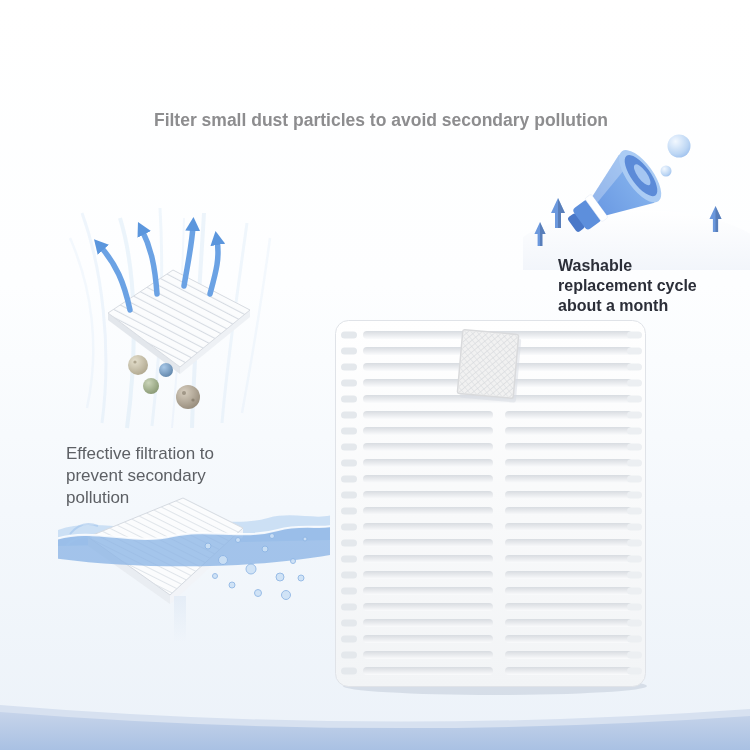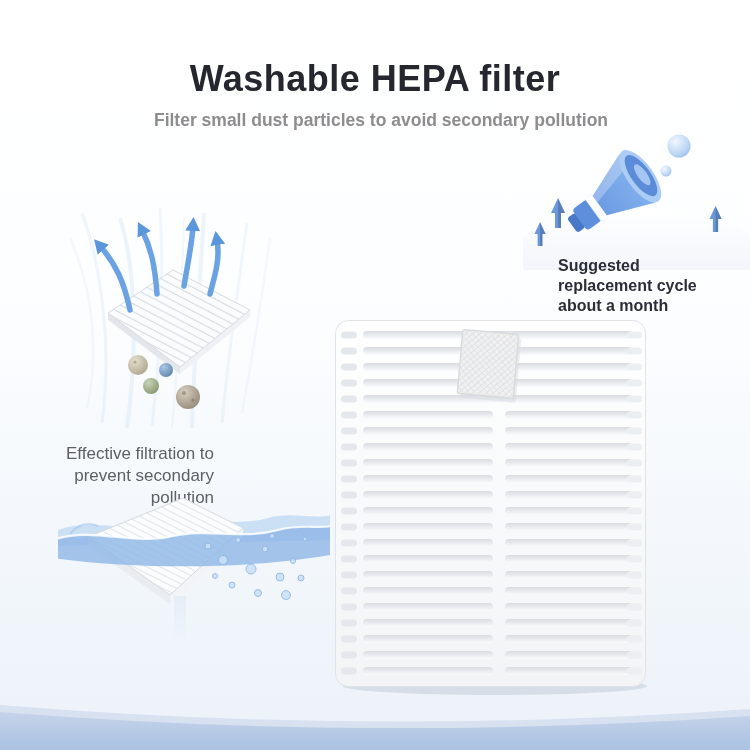--- a/index.html
+++ b/index.html
@@ -20,21 +20,21 @@
     color:var(--subtitle-text,#8d8d8f);
     margin-left:12px;
   }
   .callout-text{
     left:558px;top:240px;width:190px;
     font-size:16px;font-weight:700;line-height:20px;
     color:var(--callout-text,#2b2e38);white-space:pre-line;
   }
   .caption{
     font-size:17px;font-weight:400;line-height:22px;
-    color:var(--caption-text,#5d6065);white-space:pre-line;text-align:right;
+    color:var(--caption-text,#5d6065);white-space:pre-line;
   }
   .caption-1{left:66px;top:426px;}
   .caption-2{left:40px;top:630px;}
   svg{display:block;}
 </style>
 </head>
 <body>
 
 <div class="canvas">
 
@@ -42,21 +42,20 @@
     <defs>
       <linearGradient id="bandG" x1="0" y1="0" x2="0" y2="1">
         <stop offset="0" stop-color="#c6d4ea"></stop>
           <stop offset="1" stop-color="#a9c1e3"></stop>
       </linearGradient>
     </defs>
     <path d="M0,15 Q375,46 750,19 L750,60 L0,60 Z" fill="#d7e1f0"></path>
     <path d="M0,22 Q375,52 750,26 L750,60 L0,60 Z" fill="url(#bandG)"></path>
   </svg>
 
-  <h1 class="abs page-title">Washable HEPA filter</h1>
   <p class="abs page-subtitle">Filter small dust particles to avoid secondary pollution</p>
 
   <div>
     <svg class="abs" style="left:523px;top:192px;" width="228" height="78" viewBox="0 0 228 78">
       <defs>
         <linearGradient id="moundG" x1="0" y1="0" x2="0" y2="1">
           <stop offset="0" stop-color="#ffffff"></stop>
             <stop offset="1" stop-color="#e7edf7"></stop>
         </linearGradient>
       </defs>
@@ -95,21 +94,21 @@
     </svg>
     <svg class="abs" style="left:534px;top:222px;" width="12" height="24" viewBox="0 0 14 28">
       <path d="M7 0 L13.5 14 L9.8 14 L9.8 28 L4.2 28 L4.2 14 L0.5 14 Z" fill="#6b98dd"></path>
       <path d="M7 0 L13.5 14 L9.8 14 L9.8 28 L7 28 Z" fill="#49699c" opacity="0.55"></path>
     </svg>
     <svg class="abs" style="left:709px;top:206px;" width="13" height="26" viewBox="0 0 14 28">
       <path d="M7 0 L13.5 14 L9.8 14 L9.8 28 L4.2 28 L4.2 14 L0.5 14 Z" fill="#6b98dd"></path>
       <path d="M7 0 L13.5 14 L9.8 14 L9.8 28 L7 28 Z" fill="#49699c" opacity="0.55"></path>
     </svg>
 
-    <p class="abs callout-text">Suggested
+    <p class="abs callout-text">Washable
 replacement cycle
 about a month</p>
   </div>
 
   <svg class="abs" style="left:42px;top:178px;" width="256" height="252" viewBox="0 0 256 252">
     <defs>
       <pattern id="pleats1" width="7" height="7" patternUnits="userSpaceOnUse" patternTransform="rotate(-62.5)">
         <line x1="0" y1="0" x2="0" y2="7" stroke="#d6dbe2" stroke-width="2.2"></line>
       </pattern>
       <clipPath id="diam1">

